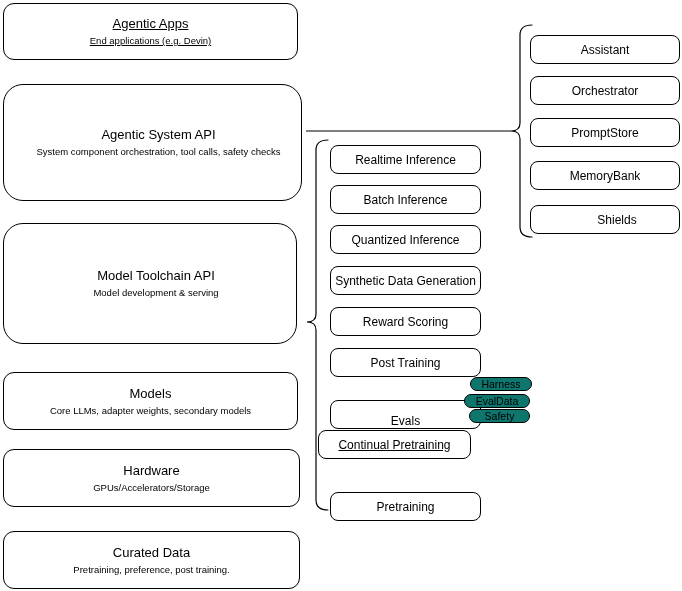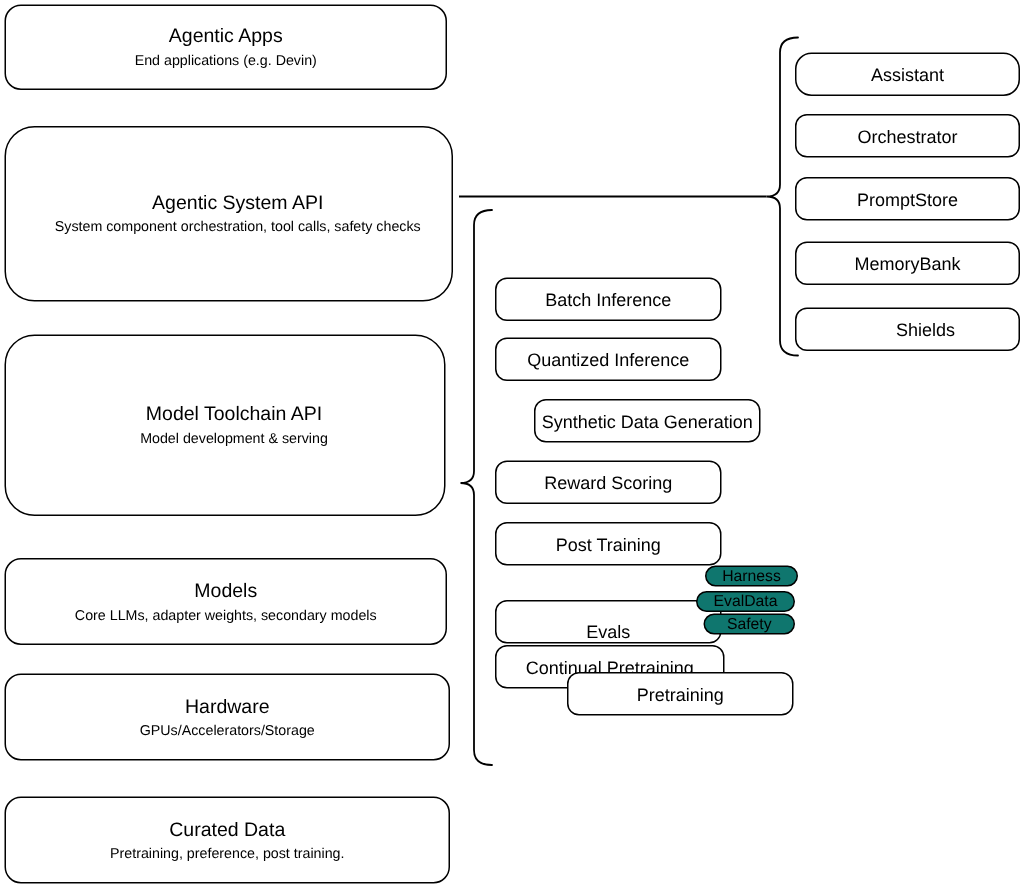--- a/index.html
+++ b/index.html
@@ -54,21 +54,21 @@
 <body>
 
 <div class="canvas">
 
   <svg class="overlay" width="682" height="591" viewBox="0 0 682 591">
     <path d="M306,131 L511,131" stroke="#000000" stroke-width="1.2" fill="none"></path>
     <path d="M532,25 Q520,25 520,35 L520,123 Q520,131 511,131 Q520,131 520,139 L520,227 Q520,237 532,237" stroke="#000000" stroke-width="1.2" fill="none" stroke-linecap="round"></path>
     <path d="M328,140 Q316,140 316,150 L316,314 Q316,322 307,322 Q316,322 316,330 L316,500 Q316,510 328,510" stroke="#000000" stroke-width="1.2" fill="none" stroke-linecap="round"></path>
   </svg>
 
-  <div class="node r-md" style="left:3px; top:3px; width:295px; height:57px;">
+  <div class="node r-md" style="left:3px; top:3px; width:295px; height:57px;text-decoration:underline;">
     <div class="title">Agentic Apps</div>
     <div class="subtitle">End applications (e.g. Devin)</div>
   </div>
 
   <div class="node r-lg" style="left:3px; top:84px; width:299px; height:117px;">
     <div class="title">Agentic System API</div>
     <div class="subtitle">System component orchestration, tool calls, safety checks</div>
   </div>
 
   <div class="node r-lg" style="left:3px; top:223px; width:294px; height:121px;">
@@ -84,56 +84,59 @@
   <div class="node r-md" style="left:3px; top:449px; width:297px; height:58px;">
     <div class="title">Hardware</div>
     <div class="subtitle">GPUs/Accelerators/Storage</div>
   </div>
 
   <div class="node r-md" style="left:3px; top:531px; width:297px; height:58px;">
     <div class="title">Curated Data</div>
     <div class="subtitle">Pretraining, preference, post training.</div>
   </div>
 
+  <div class="node r-sm" style="left:330px; top:145px; width:151px; height:29px;">
+    <span class="label">Realtime Inference</span>
+  </div>
   <div class="node r-sm" style="left:330px; top:185px; width:151px; height:29px;">
     <span class="label">Batch Inference</span>
   </div>
   <div class="node r-sm" style="left:330px; top:225px; width:151px; height:29px;">
     <span class="label">Quantized Inference</span>
   </div>
-  <div class="node r-sm" style="left:330px; top:266px; width:151px; height:29px;margin-left:26px;">
+  <div class="node r-sm" style="left:330px; top:266px; width:151px; height:29px;">
     <span class="label">Synthetic Data Generation</span>
   </div>
   <div class="node r-sm" style="left:330px; top:307px; width:151px; height:29px;">
     <span class="label">Reward Scoring</span>
   </div>
   <div class="node r-sm" style="left:330px; top:348px; width:151px; height:29px;">
     <span class="label">Post Training</span>
   </div>
   <div class="node r-sm" style="left:330px; top:400px; width:151px; height:29px;justify-content:flex-end;">
     <span class="label">Evals</span>
   </div>
-  <div class="node r-sm" style="left:330px; top:430px; width:153px; height:29px;">
+  <div class="node r-sm" style="left:318px; top:430px; width:153px; height:29px;text-decoration:underline;">
     <span class="label">Continual Pretraining</span>
   </div>
-  <div class="node r-sm" style="left:330px; top:448px; width:151px; height:29px;margin-left:48px;">
+  <div class="node r-sm" style="left:330px; top:492px; width:151px; height:29px;">
     <span class="label">Pretraining</span>
   </div>
 
   <div class="pill" style="left:470px; top:377px; width:62px; height:14px;">
     <span>Harness</span>
   </div>
   <div class="pill" style="left:464px; top:394px; width:66px; height:14px;">
     <span>EvalData</span>
   </div>
   <div class="pill" style="left:469px; top:409px; width:61px; height:14px;">
     <span>Safety</span>
   </div>
 
-  <div class="node r-sm" style="left:530px; top:35px; width:150px; height:29px;border-radius:11px;">
+  <div class="node r-sm" style="left:530px; top:35px; width:150px; height:29px;">
     <span class="label">Assistant</span>
   </div>
   <div class="node r-sm" style="left:530px; top:76px; width:150px; height:29px;">
     <span class="label">Orchestrator</span>
   </div>
   <div class="node r-sm" style="left:530px; top:118px; width:150px; height:29px;">
     <span class="label">PromptStore</span>
   </div>
   <div class="node r-sm" style="left:530px; top:161px; width:150px; height:29px;">
     <span class="label">MemoryBank</span>

